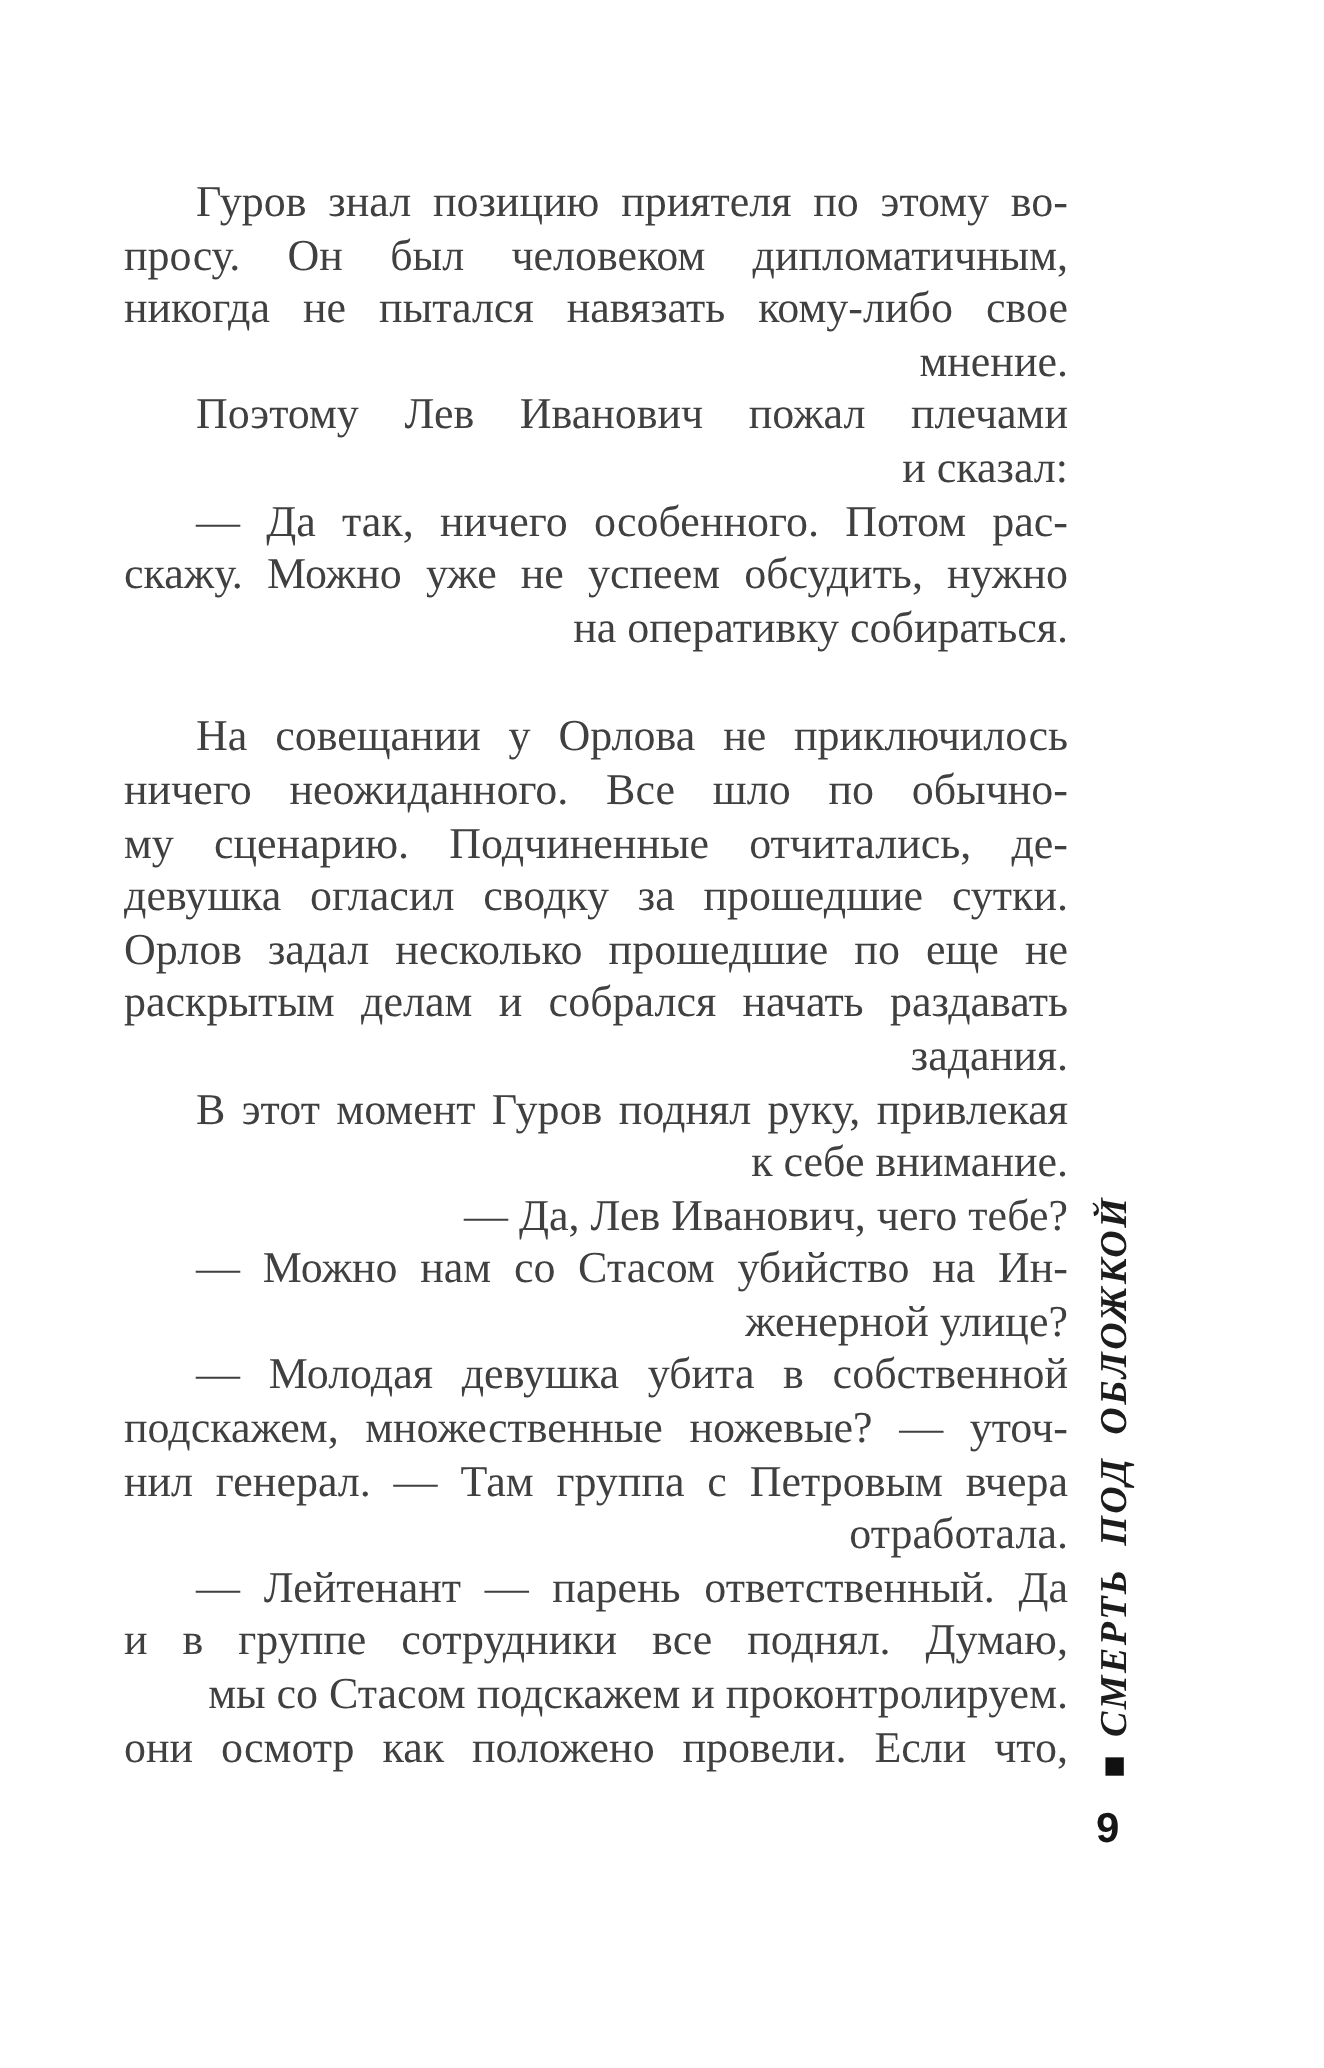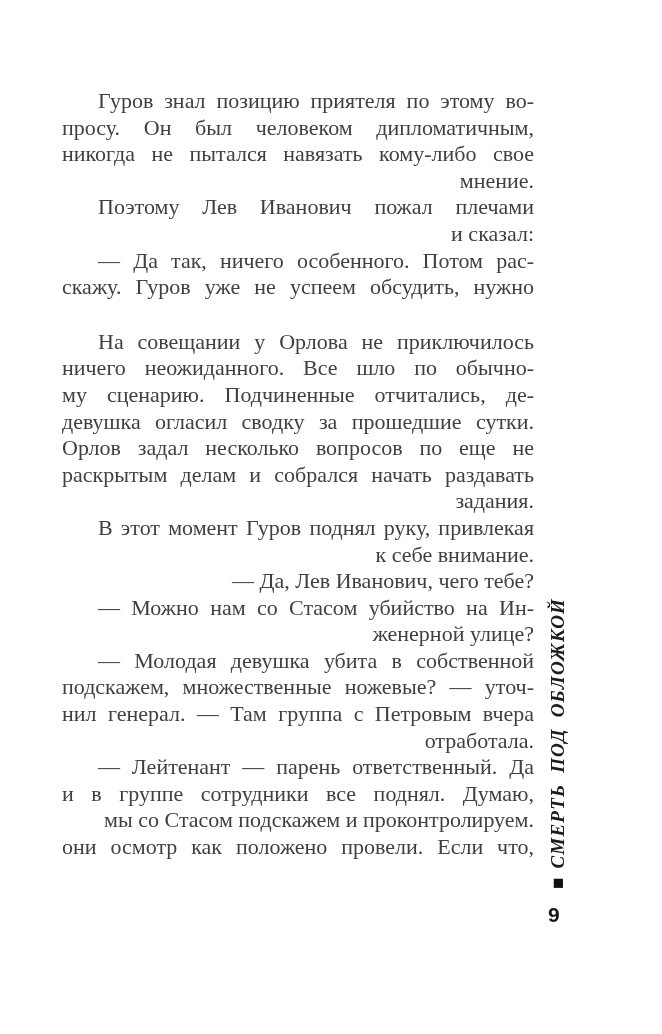--- a/index.html
+++ b/index.html
@@ -74,27 +74,28 @@
 <div class="page">
 
   <div class="text-column">
       <div class="line just indent">Гуров знал позицию приятеля по этому во-</div>
       <div class="line just">просу. Он был человеком дипломатичным,</div>
       <div class="line just">никогда не пытался навязать кому-либо свое</div>
       <div class="line">мнение.</div>
       <div class="line just indent">Поэтому Лев Иванович пожал плечами</div>
       <div class="line">и сказал:</div>
       <div class="line just indent">— Да так, ничего особенного. Потом рас-</div>
-      <div class="line just">скажу. Гуров уже не успеем обсудить, нужно</div>
+      <div class="line just">скажу. Можно уже не успеем обсудить, нужно</div>
+      <div class="line">на оперативку собираться.</div>
       <div class="line brk"></div>
       <div class="line just indent">На совещании у Орлова не приключилось</div>
       <div class="line just">ничего неожиданного. Все шло по обычно-</div>
       <div class="line just">му сценарию. Подчиненные отчитались, де-</div>
       <div class="line just">девушка огласил сводку за прошедшие сутки.</div>
-      <div class="line just">Орлов задал несколько вопросов по еще не</div>
+      <div class="line just">Орлов задал несколько прошедшие по еще не</div>
       <div class="line just">раскрытым делам и собрался начать раздавать</div>
       <div class="line">задания.</div>
       <div class="line just indent">В этот момент Гуров поднял руку, привлекая</div>
       <div class="line">к себе внимание.</div>
       <div class="line indent">— Да, Лев Иванович, чего тебе?</div>
       <div class="line just indent">— Можно нам со Стасом убийство на Ин-</div>
       <div class="line">женерной улице?</div>
       <div class="line just indent">— Молодая девушка убита в собственной</div>
       <div class="line just">подскажем, множественные ножевые? — уточ-</div>
       <div class="line just">нил генерал. — Там группа с Петровым вчера</div>

